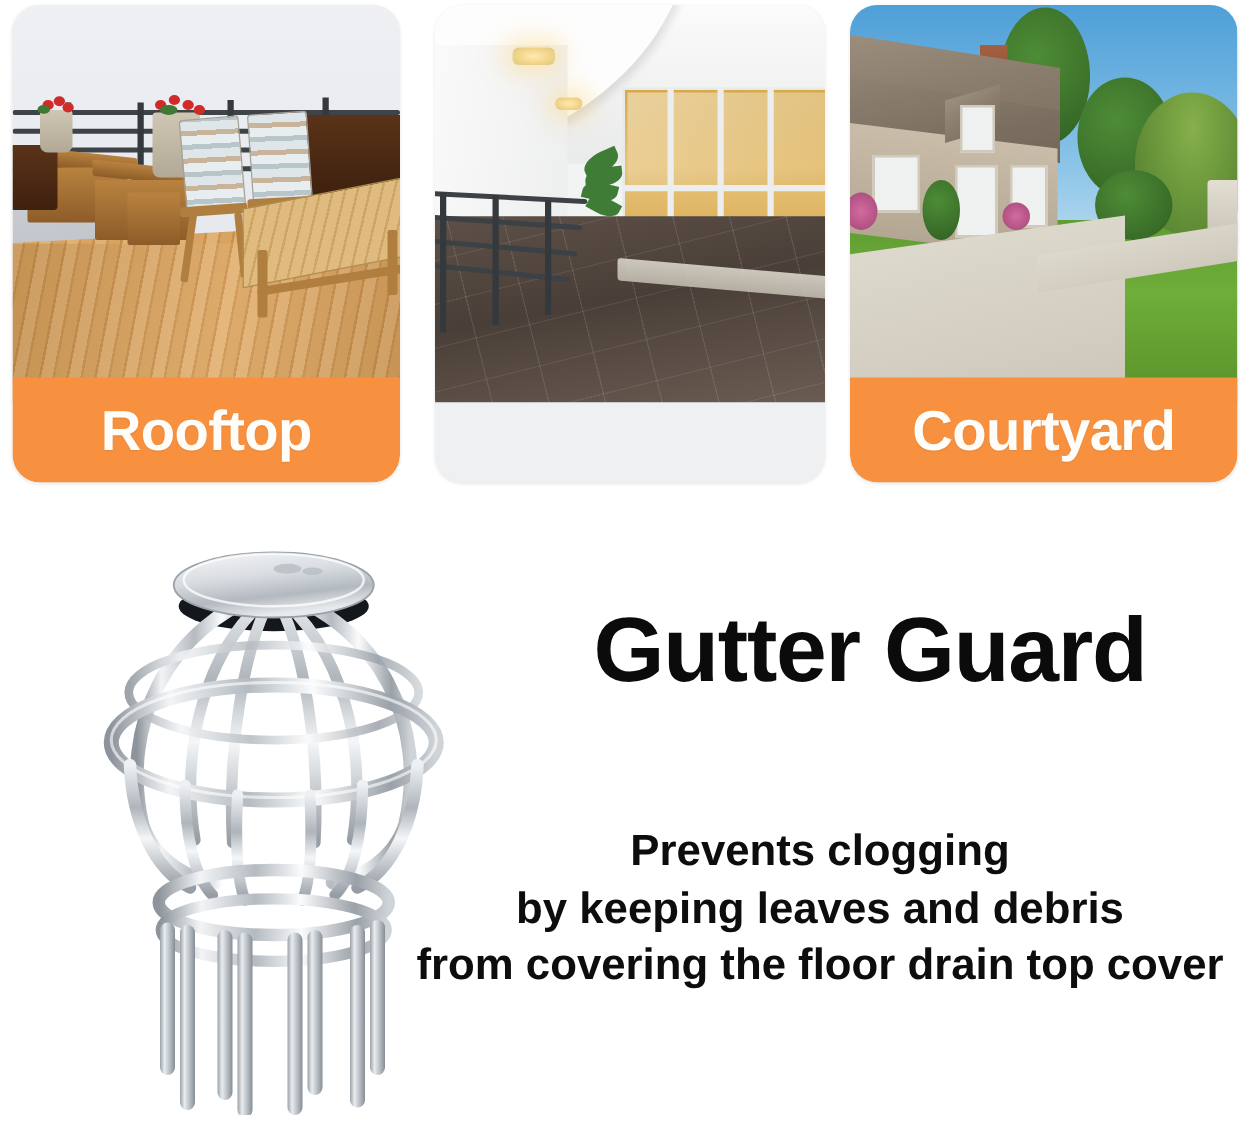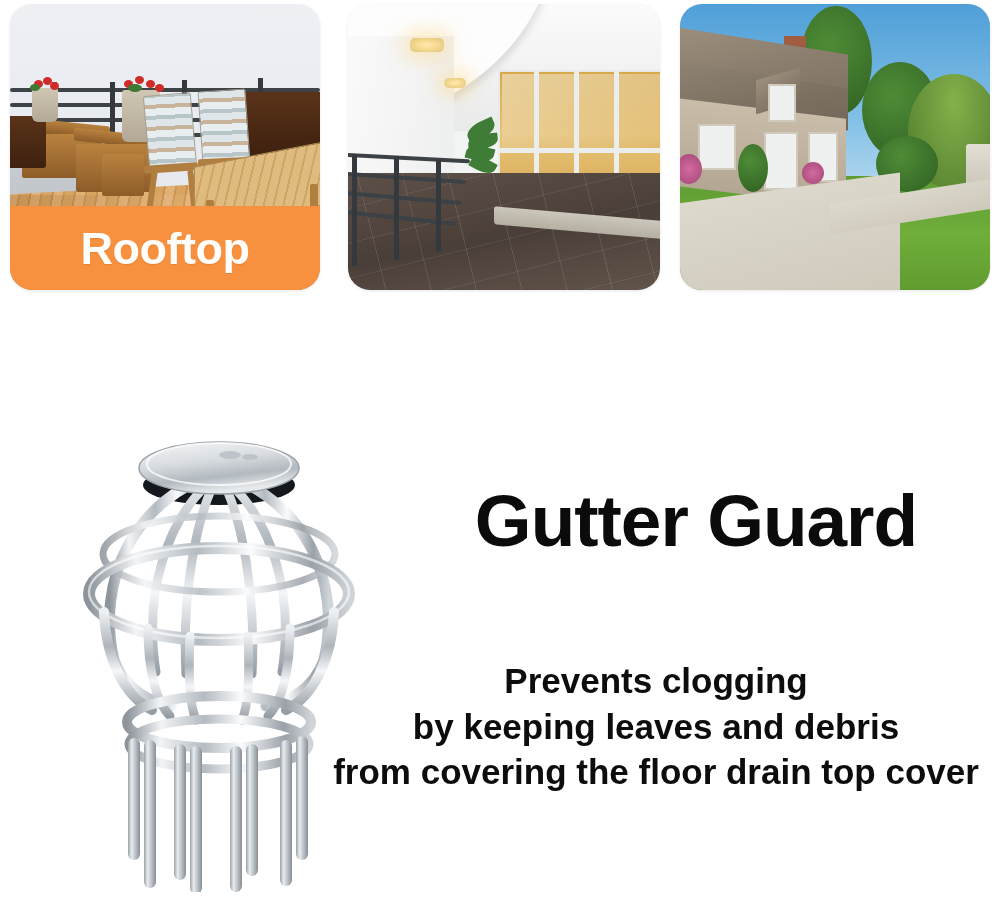--- a/index.html
+++ b/index.html
@@ -18,21 +18,21 @@
   
   #panel-strip {
     position: absolute;
     left: 0; top: 0;
     width: 994px;
     height: 400px;
   }
   .scene-panel {
     position: absolute;
     top: 4px;
-    height: 286px;
+    height: 382px;
     border-radius: 22px;
     overflow: hidden;
     background: #eef0f2;
     box-shadow: 0 1px 3px rgba(0,0,0,0.10);
   }
   .panel-art {
     position: absolute;
     left: 0; top: 0; right: 0;
     height: 318px;
     overflow: hidden;
@@ -420,20 +420,23 @@
       <div class="house-window" style="left:84px; top:128px; width:30px; height:54px;"></div>
       <div class="house-window" style="left:128px; top:128px; width:26px; height:46px;"></div>
 
       <div class="shrub-pink" style="left:-4px;  top:150px; width:26px; height:30px;"></div>
       <div class="tree" style="left:58px;  top:140px; width:30px; height:48px;"></div>
       <div class="shrub-pink" style="left:122px; top:158px; width:22px; height:22px;"></div>
       <div class="wall-stone" style="left:286px; top:140px; width:28px; height:52px;"></div>
 
       <div class="gravel" style="left:-30px; top:186px; width:250px; height:132px; transform:skewY(-8deg);"></div>
       <div class="gravel" style="left:150px; top:186px; width:180px; height:30px; transform:skewY(-9deg);"></div>
+    </div>
+    <div class="panel-label">
+      <span>Courtyard</span>
     </div>
   </div>
 </div>
 
 <div id="lower">
 
   <div id="product-figure">
     <svg width="350" height="470" viewBox="0 0 350 470">
       <defs>
         <linearGradient id="chrome" x1="0" y1="0" x2="1" y2="0">

